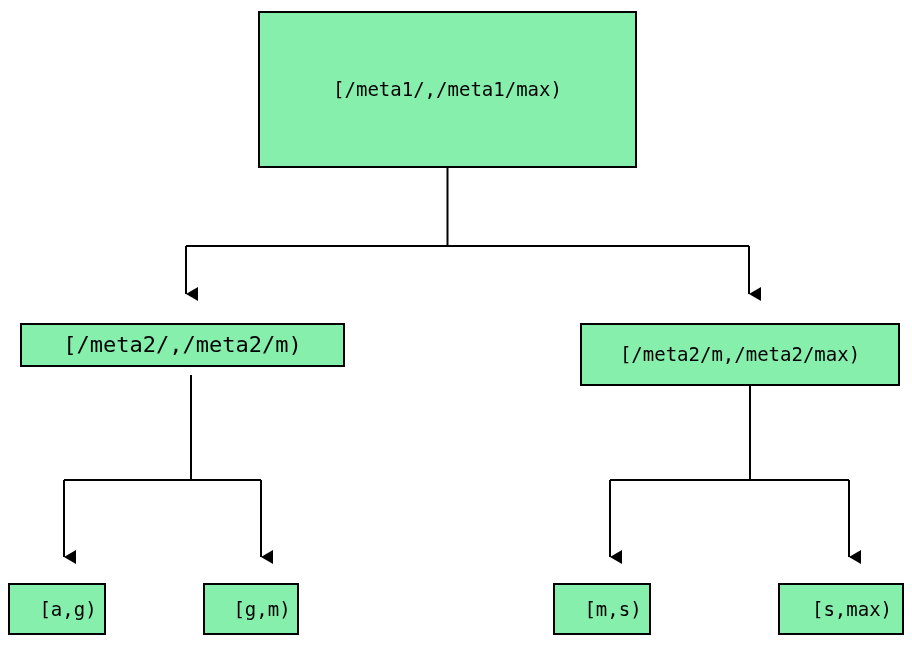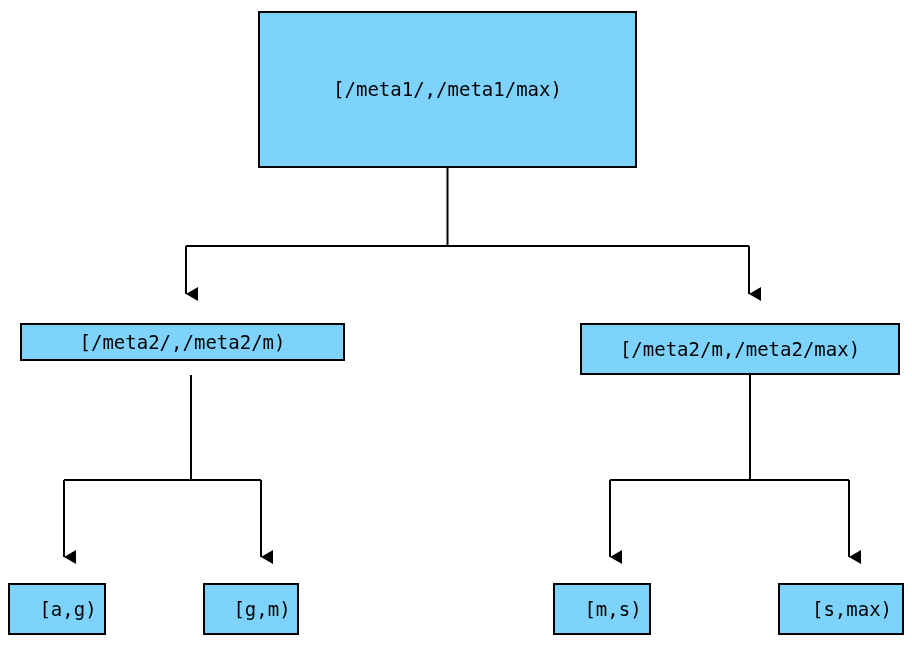--- a/index.html
+++ b/index.html
@@ -22,21 +22,21 @@
     position: absolute;
     left: 0;
     top: 0;
     width: 912px;
     height: 652px;
     pointer-events: none;
   }
   .node-box {
     position: absolute;
     box-sizing: border-box;
-    background: #7dd3fc;
+    background: #86efac;
     border: 2px solid #000000;
     display: flex;
     align-items: center;
     justify-content: center;
     color: #000000;
     white-space: pre;
     line-height: 1;
   }
   .node-label {
     display: block;
@@ -48,28 +48,28 @@
     top: 11px;
     width: 379px;
     height: 157px;
     font-size: 19px;
   }
   
   #node-meta2-low {
     left: 20px;
     top: 323px;
     width: 325px;
-    height: 38px;
-    font-size: 19px;
+    height: 44px;
+    font-size: 22px;
   }
   #node-meta2-high {
     left: 580px;
     top: 323px;
     width: 320px;
-    height: 52px;
+    height: 63px;
     font-size: 19px;
   }
   
   .leaf-box {
     top: 583px;
     height: 52px;
     font-size: 19px;
     padding-left: 22px;
   }
   #node-leaf-ag   { left: 8px;   width: 98px; }

